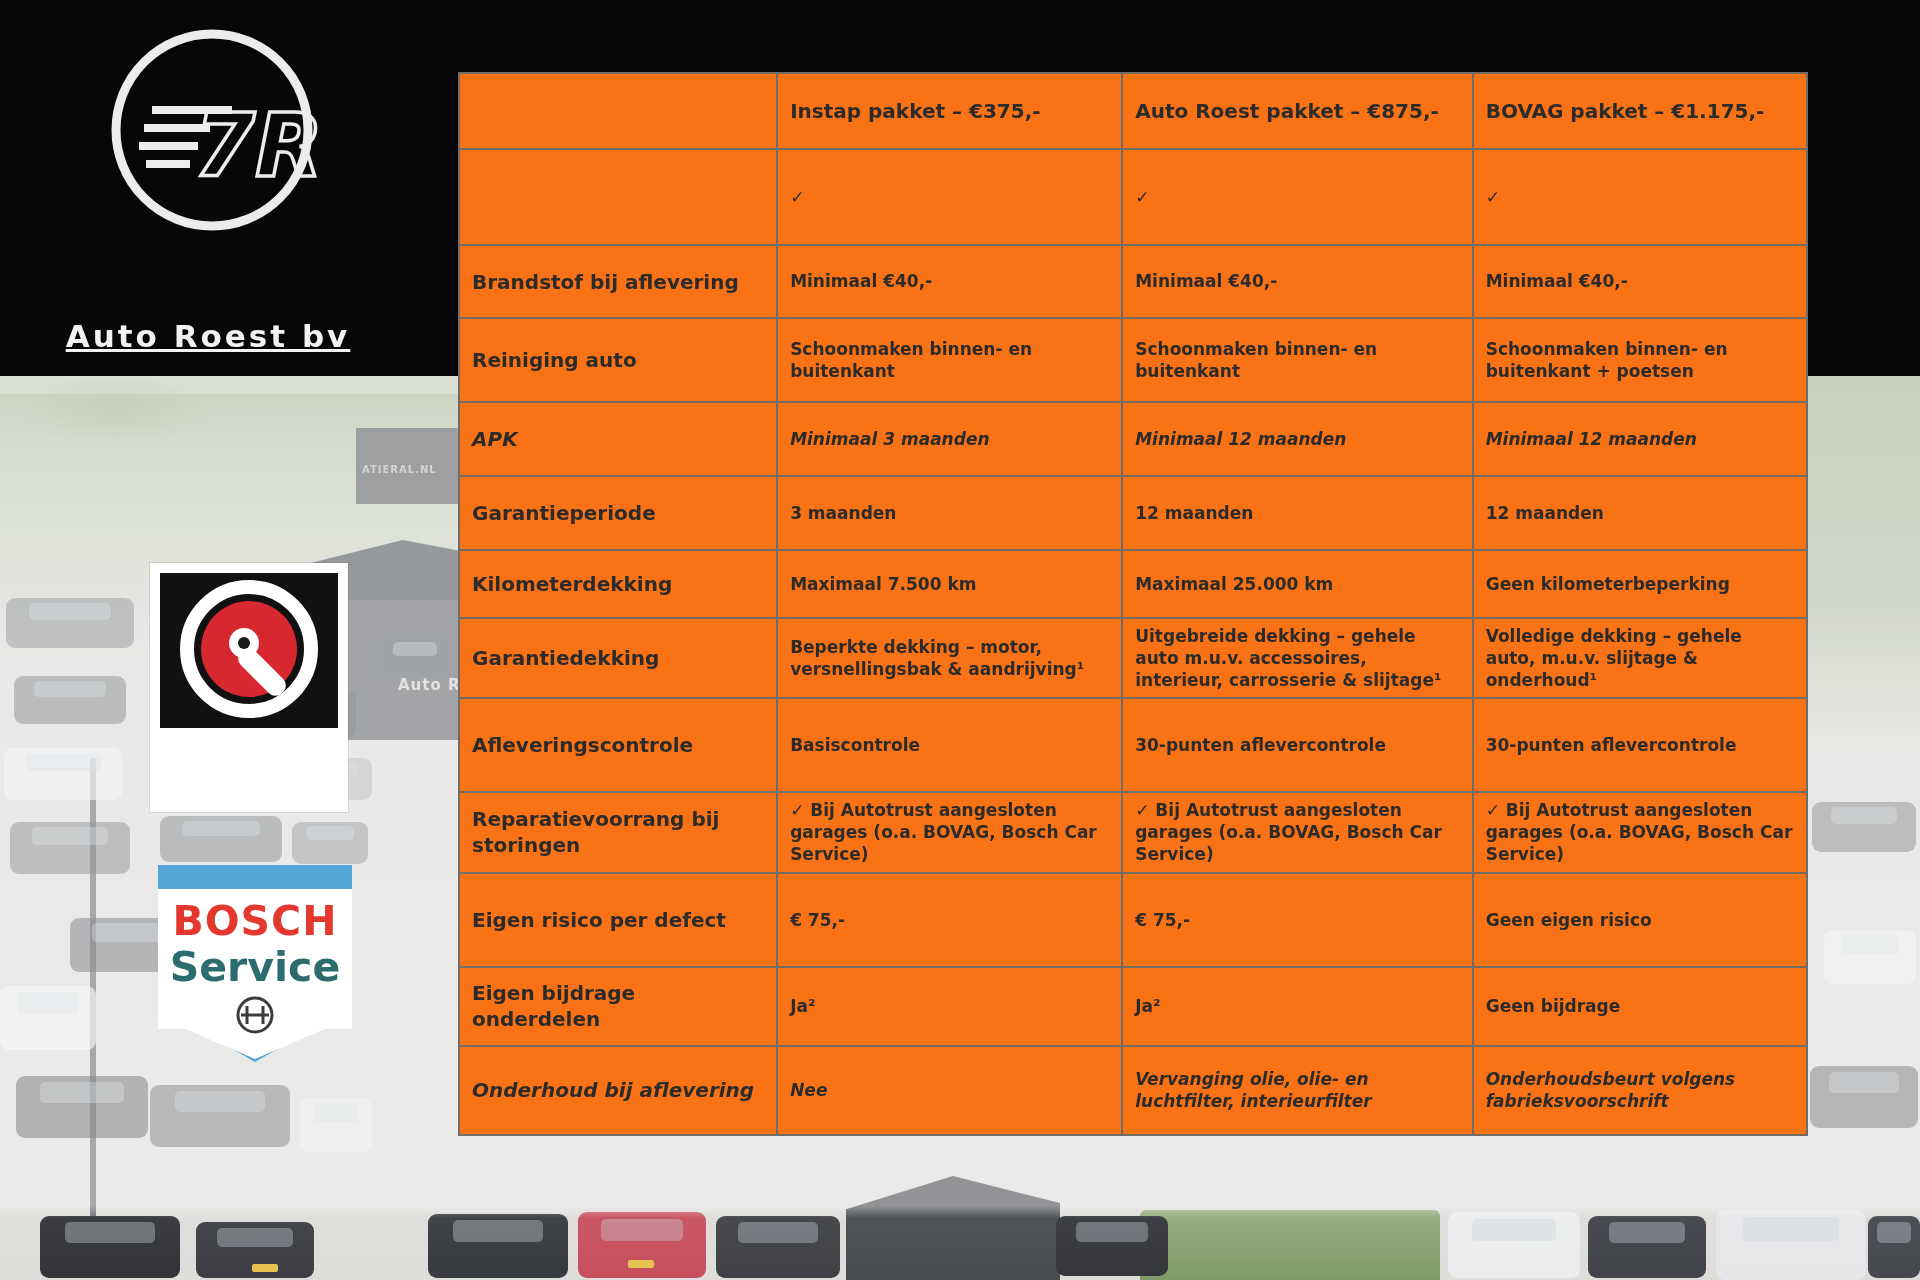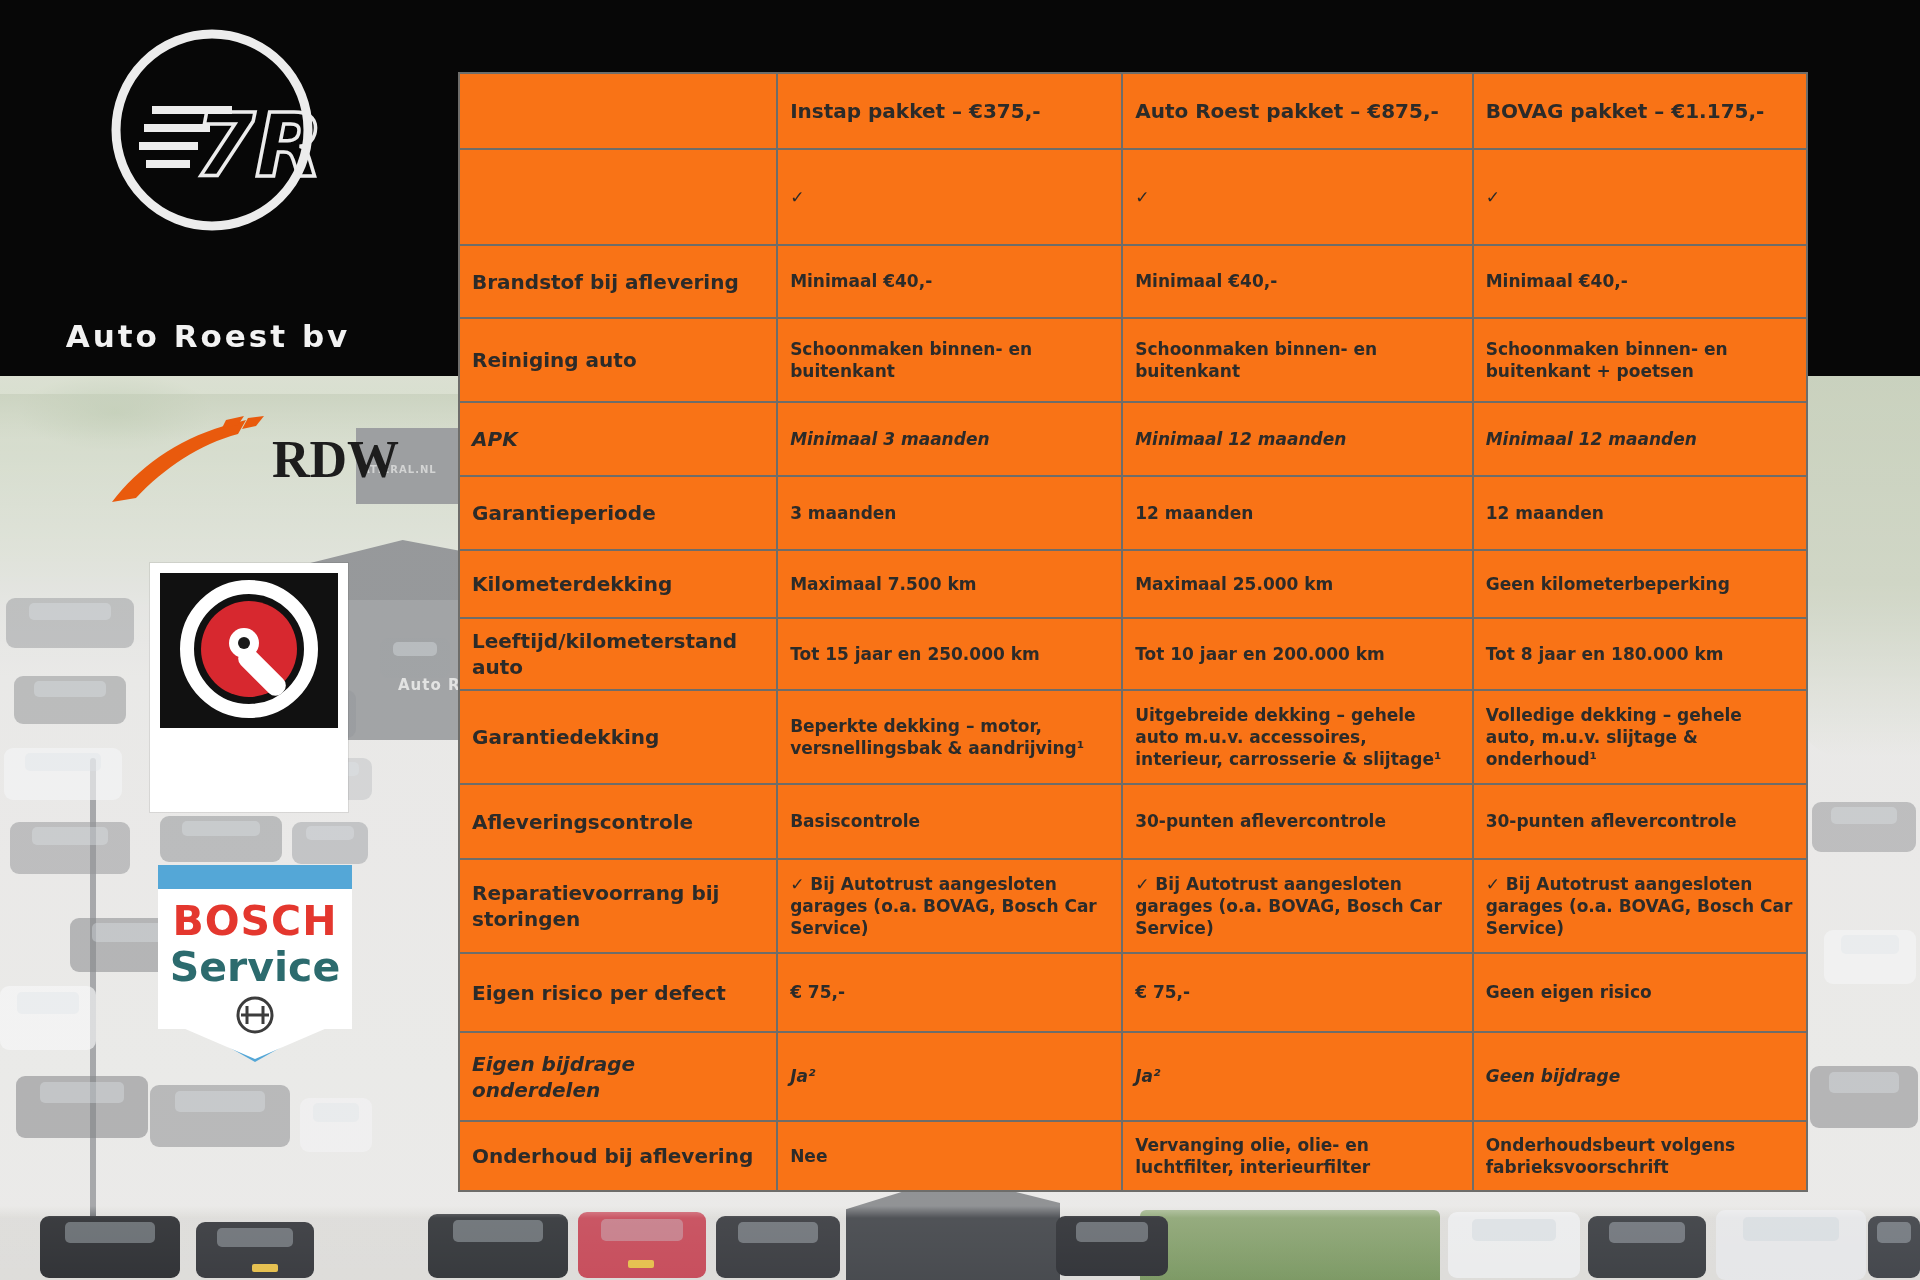--- a/index.html
+++ b/index.html
@@ -45,21 +45,21 @@
   .plate{position:absolute;width:26px;height:8px;background:#e3b93c;border-radius:2px;z-index:2;}
 
   .fade{position:absolute;left:0;top:0;width:100%;height:100%;z-index:2;pointer-events:none;
     background:linear-gradient(180deg,rgba(255,255,255,.46) 0px,rgba(255,255,255,.46) 830px,
                rgba(255,255,255,.14) 842px,rgba(255,255,255,.10) 100%);}
 
   
   .brand-box{position:absolute;left:40px;top:0;width:336px;height:380px;z-index:4;}
   .brand-logo{position:absolute;left:66px;top:24px;}
   .brand-name{position:absolute;left:0;top:318px;width:336px;text-align:center;color:#f2f2f2;
-    font-size:31px;font-weight:bold;letter-spacing:3px;white-space:nowrap;}
+    font-size:31px;font-weight:bold;letter-spacing:3px;white-space:nowrap;text-decoration:underline;}
 
   .rdw{position:absolute;left:108px;top:416px;width:270px;height:96px;z-index:4;}
   .rdw-word{position:absolute;left:164px;top:14px;font-family:"Liberation Serif","DejaVu Serif",serif;
     font-weight:bold;font-size:52px;color:#1d1d1d;}
 
   .bovag{position:absolute;left:150px;top:563px;width:198px;height:249px;background:#fff;z-index:4;
     box-shadow:0 0 0 1px rgba(0,0,0,.08);}
   .bovag-top{position:absolute;left:10px;top:10px;width:178px;height:155px;background:#111;}
   .bovag-band{position:absolute;left:10px;bottom:10px;width:178px;height:74px;background:#fdc600;
     display:flex;align-items:center;justify-content:center;}
@@ -166,29 +166,20 @@
         <line x1="46" y1="86" x2="126" y2="86"></line>
         <line x1="38" y1="104" x2="104" y2="104"></line>
         <line x1="33" y1="122" x2="92" y2="122"></line>
         <line x1="40" y1="140" x2="84" y2="140"></line>
       </g>
       <text x="88" y="152" font-family="DejaVu Sans, sans-serif" font-style="italic" font-weight="bold" font-size="88" fill="none" stroke="#ececec" stroke-width="3.5">7R</text>
     </svg>
     <div class="brand-name">Auto Roest bv</div>
   </div>
 
-  <div class="rdw">
-    <svg width="160" height="96" viewBox="0 0 160 96">
-      <path fill="#e95a0d" d="M4 86 C30 52 68 24 116 10 L138 4 L130 18 C92 28 56 52 28 82 Z"></path>
-      <path fill="#e95a0d" d="M118 4 L136 0 L130 9 L114 12 Z"></path>
-      <path fill="#e95a0d" d="M140 2 L156 0 L148 10 L134 13 Z"></path>
-      <path fill="#e95a0d" d="M40 62 C58 44 80 30 104 22 L98 34 C78 42 60 54 48 66 Z" opacity=".0"></path>
-    </svg>
-    <div class="rdw-word">RDW</div>
-  </div>
 
   <div class="bovag">
     <div class="bovag-top">
       <svg width="178" height="155" viewBox="0 0 178 155">
         <circle cx="89" cy="76" r="62" fill="none" stroke="#fff" stroke-width="14"></circle>
         <circle cx="89" cy="76" r="48" fill="#d7282f"></circle>
         <rect x="92" y="70" width="20" height="58" rx="9" fill="#fff" transform="rotate(-45 102 99)"></rect>
         <circle cx="84" cy="70" r="15" fill="#fff"></circle>
         <circle cx="84" cy="70" r="6" fill="#1a1a1a"></circle>
       </svg>
@@ -253,26 +244,20 @@
           <td>12 maanden</td>
           <td>12 maanden</td>
         </tr>
         <tr>
           <th>Kilometerdekking</th>
           <td>Maximaal 7.500 km</td>
           <td>Maximaal 25.000 km</td>
           <td>Geen kilometerbeperking</td>
         </tr>
         <tr>
-          <th>Leeftijd/kilometerstand auto</th>
-          <td>Tot 15 jaar en 250.000 km</td>
-          <td>Tot 10 jaar en 200.000 km</td>
-          <td>Tot 8 jaar en 180.000 km</td>
-        </tr>
-        <tr>
           <th>Garantiedekking</th>
           <td>Beperkte dekking – motor, versnellingsbak &amp; aandrijving¹</td>
           <td>Uitgebreide dekking – gehele auto m.u.v. accessoires, interieur, carrosserie &amp; slijtage¹</td>
           <td>Volledige dekking – gehele auto, m.u.v. slijtage &amp; onderhoud¹</td>
         </tr>
         <tr>
           <th>Afleveringscontrole</th>
           <td>Basiscontrole</td>
           <td>30-punten aflevercontrole</td>
           <td>30-punten aflevercontrole</td>

